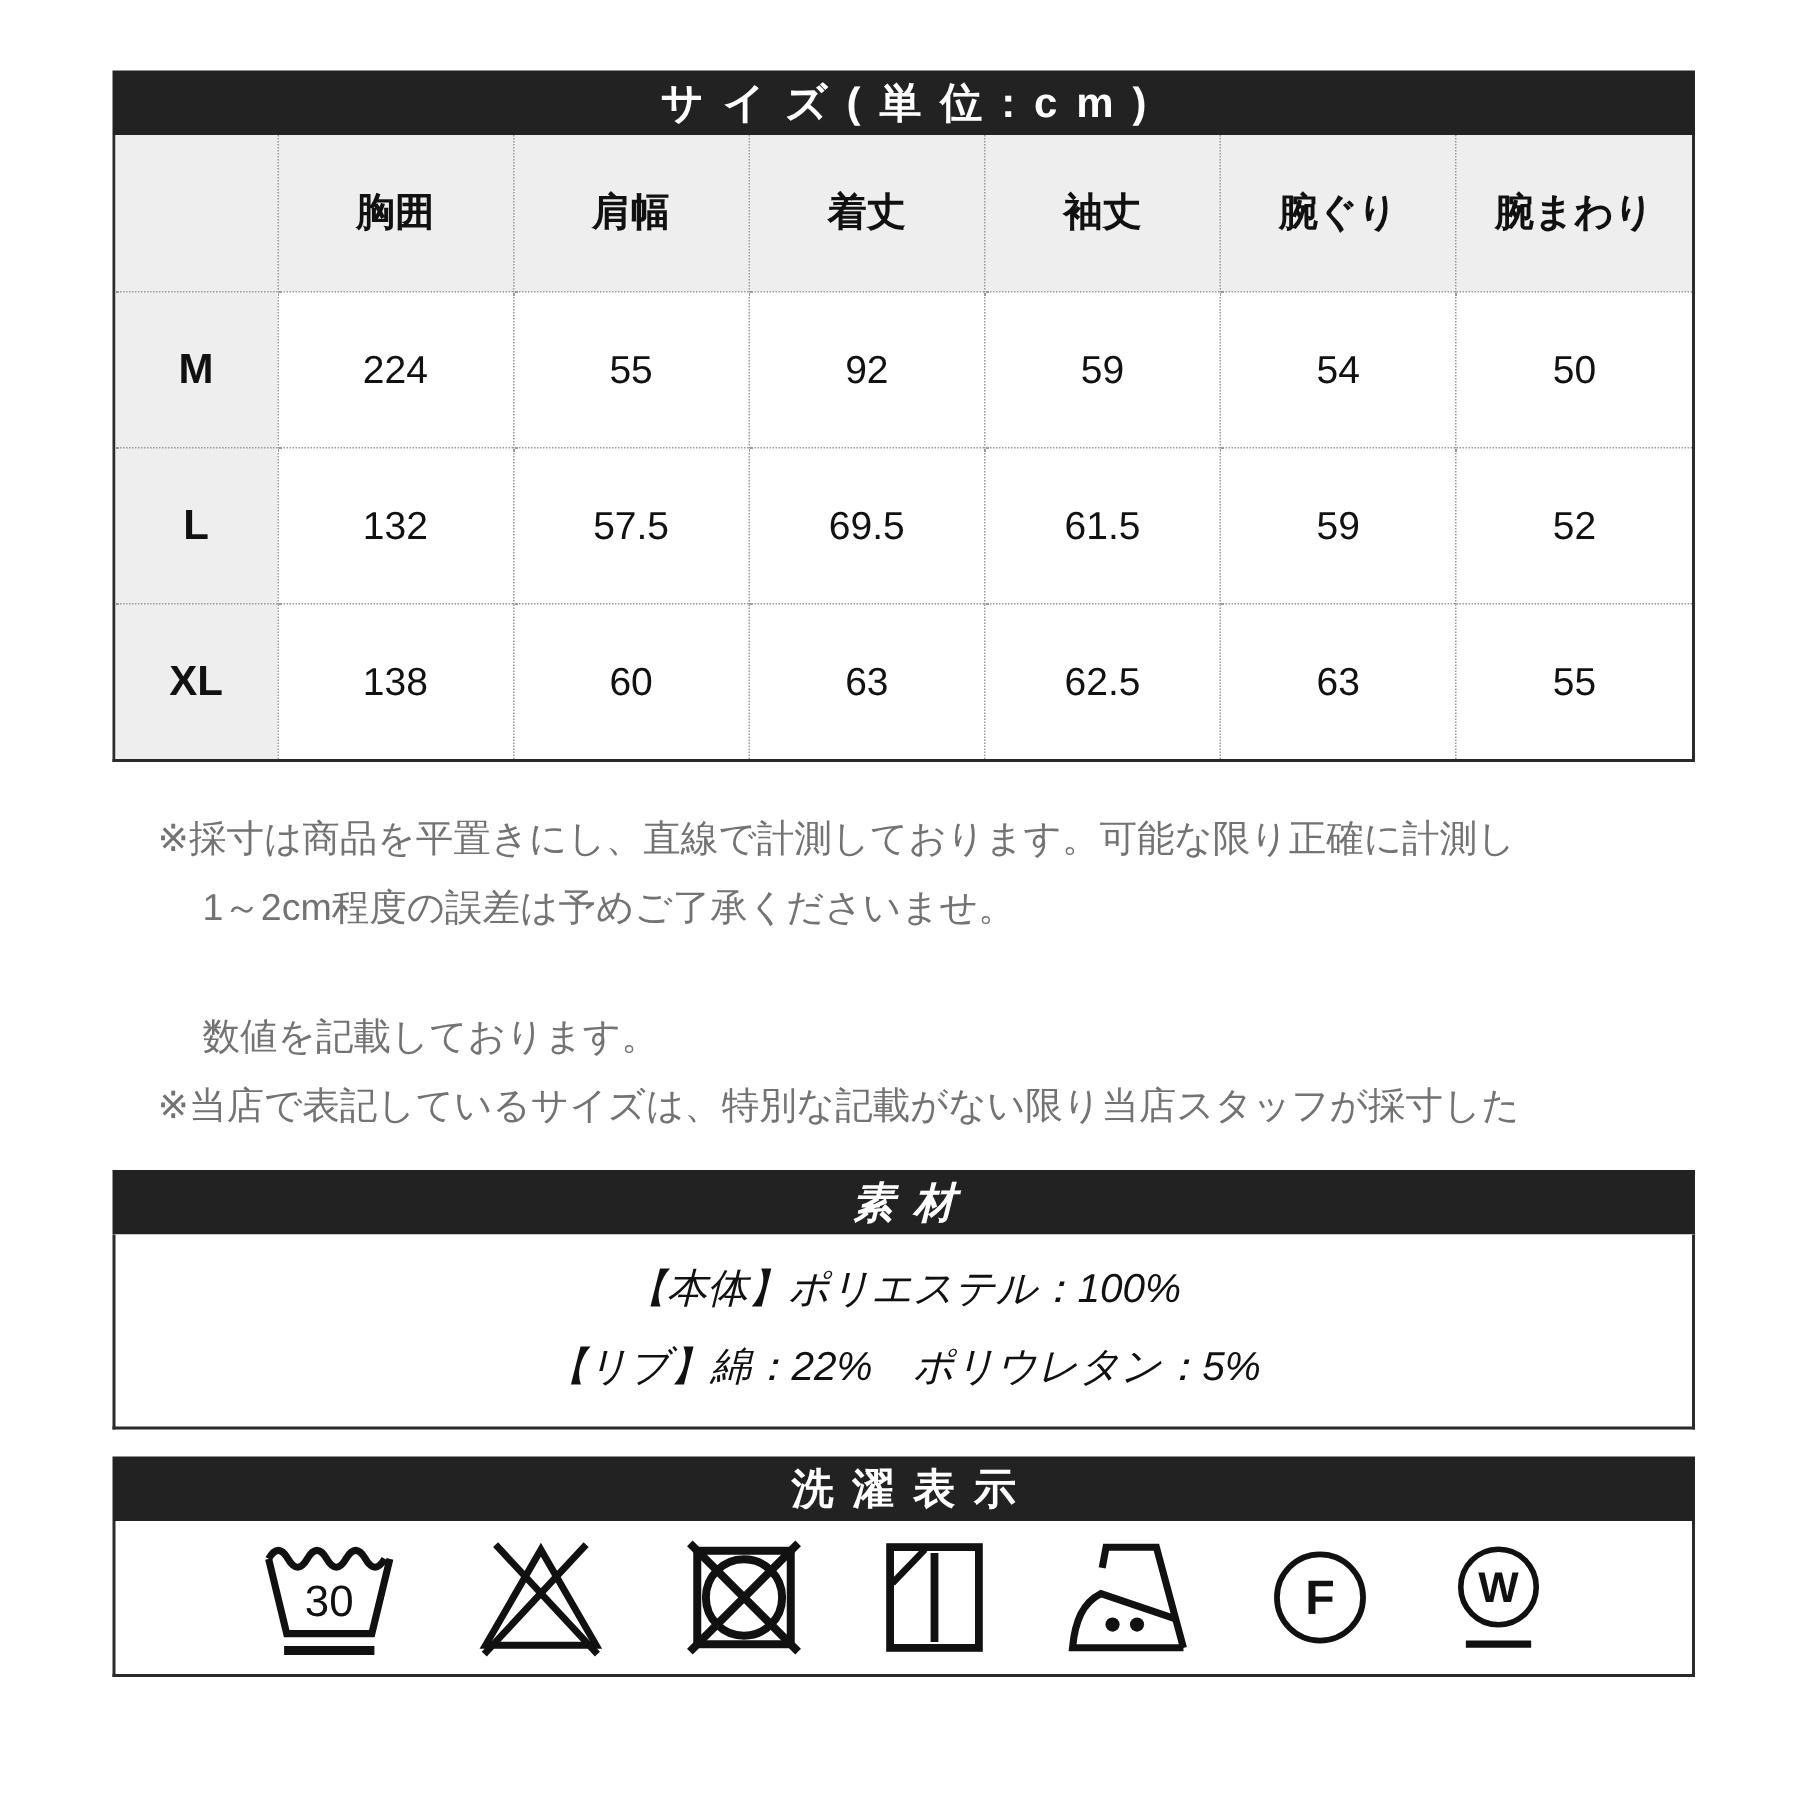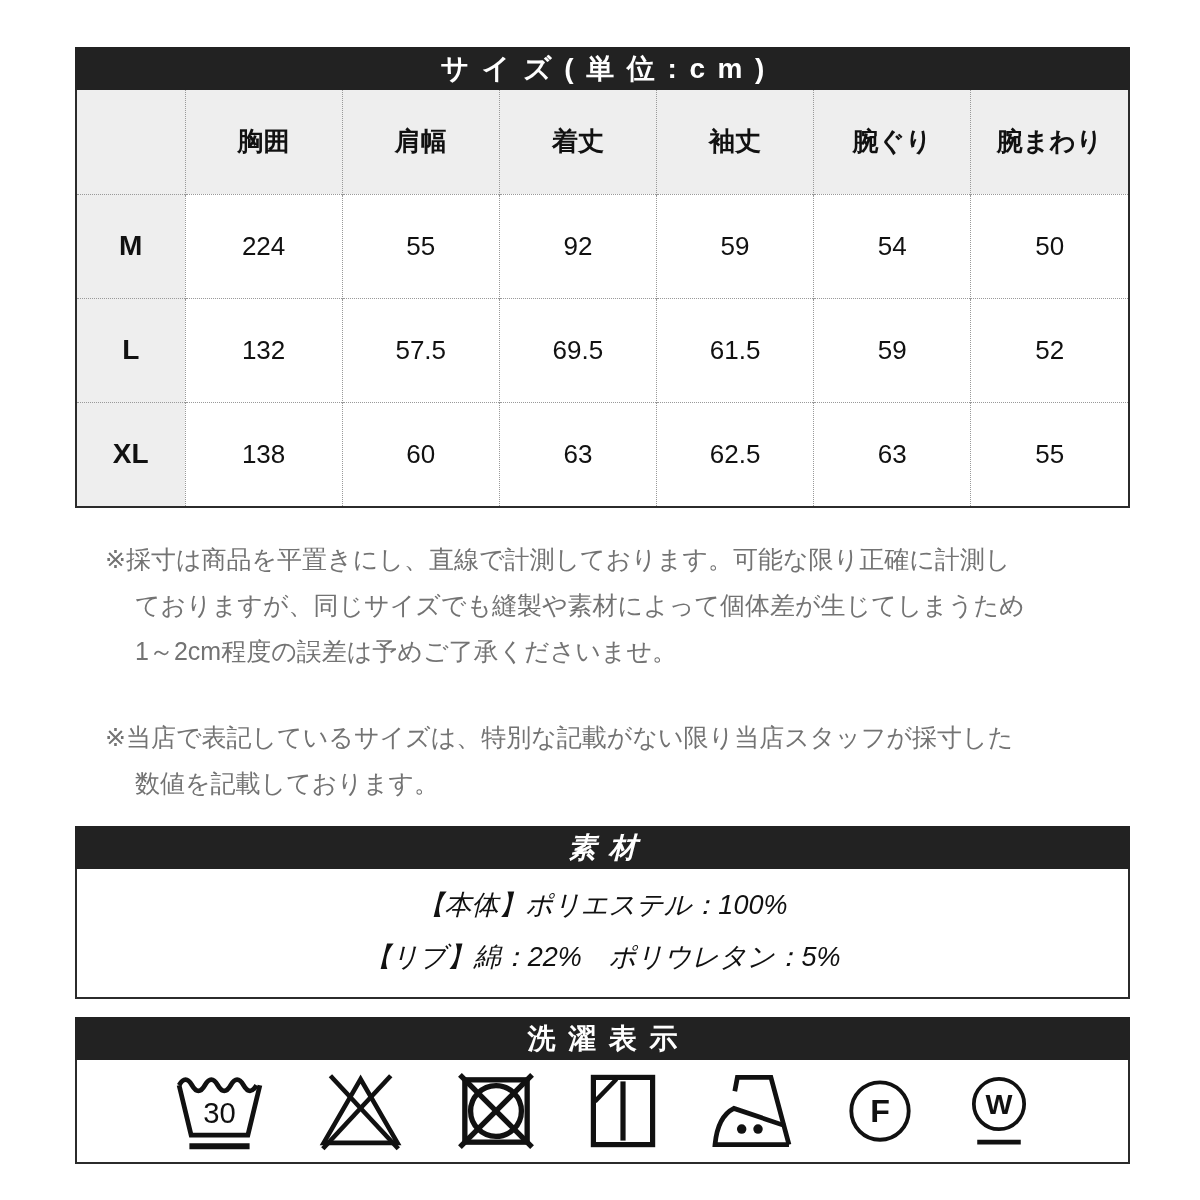--- a/index.html
+++ b/index.html
@@ -110,26 +110,25 @@
           <td class="size-cell">63</td>
           <td class="size-cell">55</td>
         </tr>
       </tbody>
         </table>
     </div>
   </section>
 
   <div class="note-block">
     <div class="note-line lead">※採寸は商品を平置きにし、直線で計測しております。可能な限り正確に計測し</div>
-    <div class="note-line">ておりますが、同じサイズでも縫製や素材によって個体差が生じてしまうため</div>
     <div class="note-line">1～2cm程度の誤差は予めご了承くださいませ。</div>
   </div>
   <div class="note-block second">
+    <div class="note-line">数値を記載しております。</div>
     <div class="note-line lead">※当店で表記しているサイズは、特別な記載がない限り当店スタッフが採寸した</div>
-    <div class="note-line">数値を記載しております。</div>
   </div>
 
   <section class="material-section">
     <div class="bar">
       <span>素材</span>
     </div>
     <div class="box material-box">
       <div class="material-line">【本体】ポリエステル：100%</div>
       <div class="material-line">【リブ】綿：22%　ポリウレタン：5%</div>
     </div>

